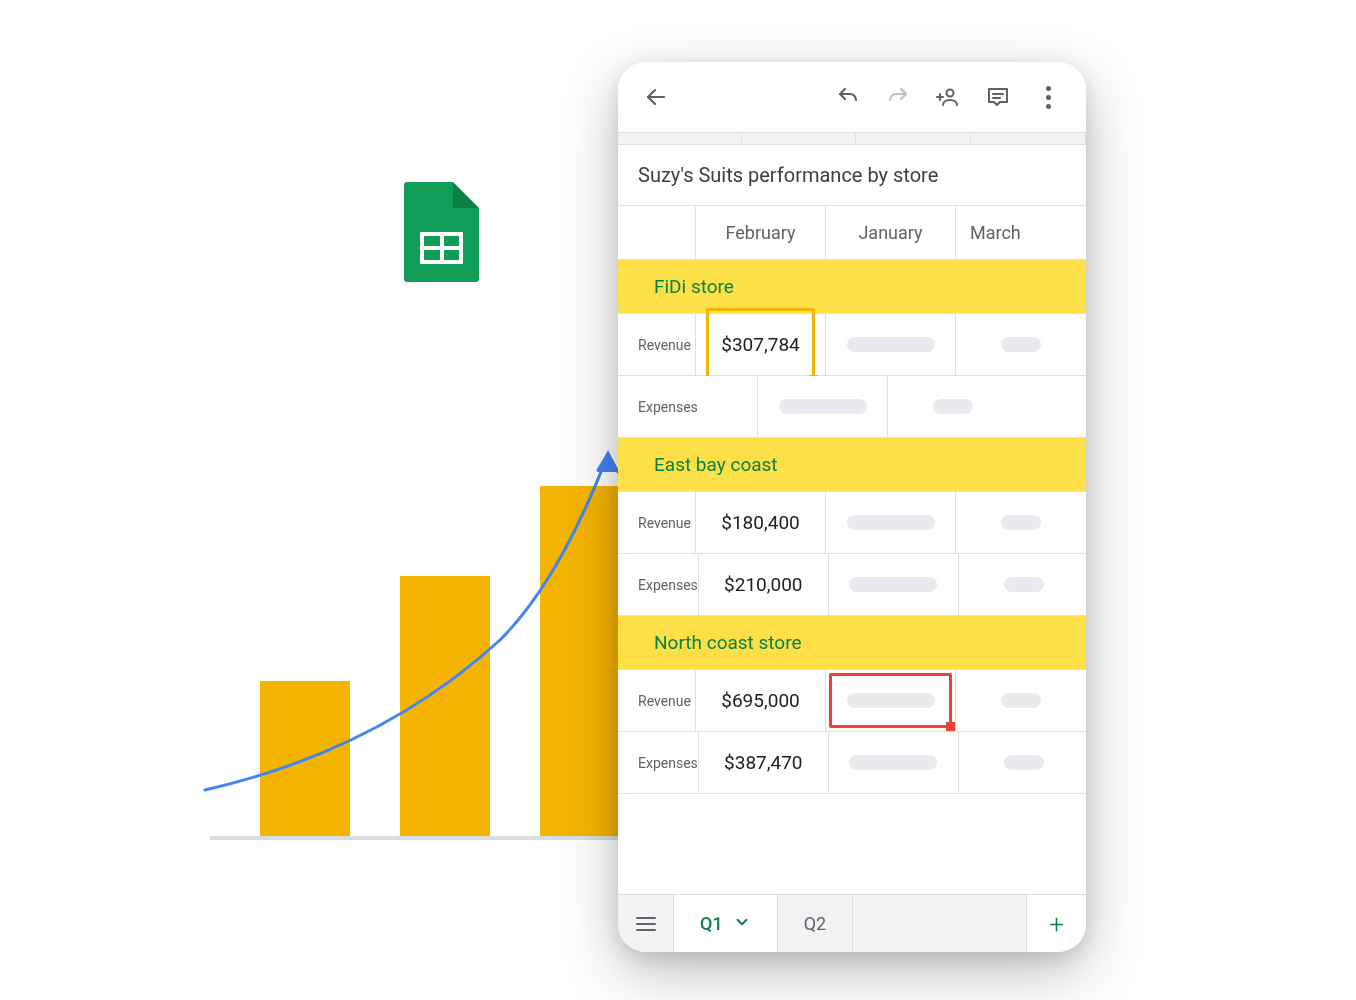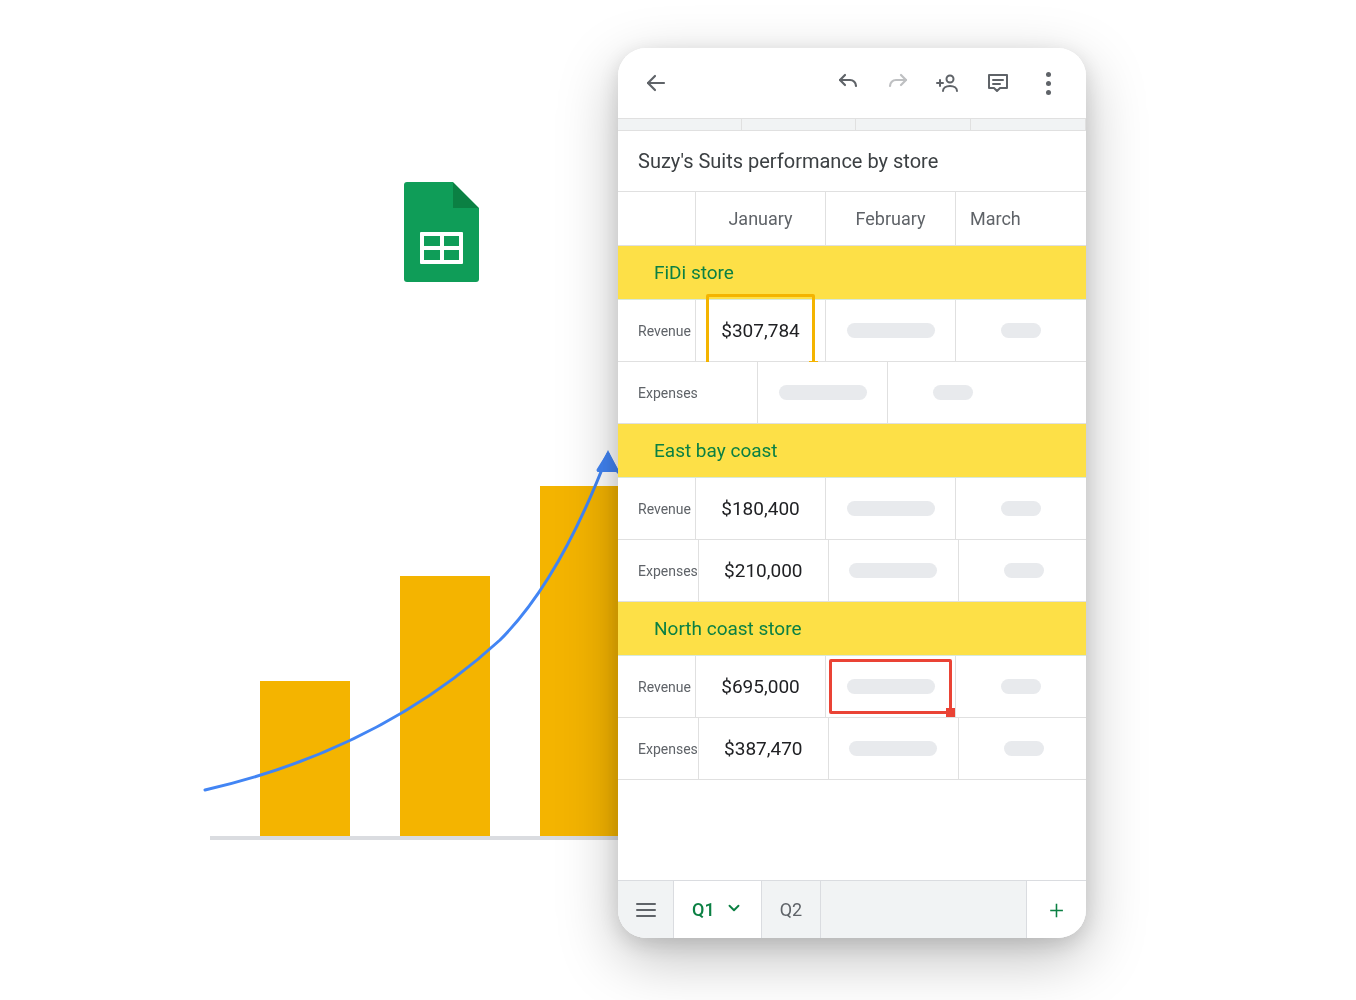--- a/index.html
+++ b/index.html
@@ -103,21 +103,21 @@
     bottom: 0;
     width: 430px;
     height: 420px;
     pointer-events: none;
   }
 
   
   .phone {
     position: absolute;
     left: 618px;
-    top: 48px;
+    top: 62px;
     width: 468px;
     height: 890px;
     background: #fff;
     border-radius: 28px;
     box-shadow: 0 20px 60px rgba(0,0,0,0.25), 0 6px 20px rgba(0,0,0,0.12);
     overflow: hidden;
     display: flex;
     flex-direction: column;
   }
 
@@ -305,21 +305,21 @@
     height: 58px;
     background: #f1f3f4;
     display: flex;
     align-items: stretch;
     border-top: 1px solid #dadce0;
   }
   .tab-btn {
     display: flex;
     align-items: center;
     justify-content: center;
-    padding: 0 18px;
+    padding: 0 26px;
     color: #5f6368;
     font-size: 18px;
     border-right: 1px solid #dadce0;
     background: #f1f3f4;
     cursor: pointer;
   }
   .tab-btn.menu { width: 56px; padding: 0; }
   .tab-btn.active {
     background: #fff;
     color: #0b8043;
@@ -420,22 +420,22 @@
       <div class="g0"></div>
         <div class="gc"></div>
         <div class="gc"></div>
         <div class="gc"></div>
     </div>
 
     <div class="title-row">Suzy's Suits performance by store</div>
 
     <div class="header-row">
       <div class="hcell-label"></div>
+      <div class="hcell">February</div>
       <div class="hcell">January</div>
-      <div class="hcell">February</div>
       <div class="hcell">March</div>
     </div>
 
     <div class="section-row">FiDi store</div>
     <div class="data-row">
       <div class="label-cell">Revenue</div>
       <div class="val-cell sel-yellow">
         <span class="val-inner">$307,784</span>
       </div>
       <div class="val-cell">

